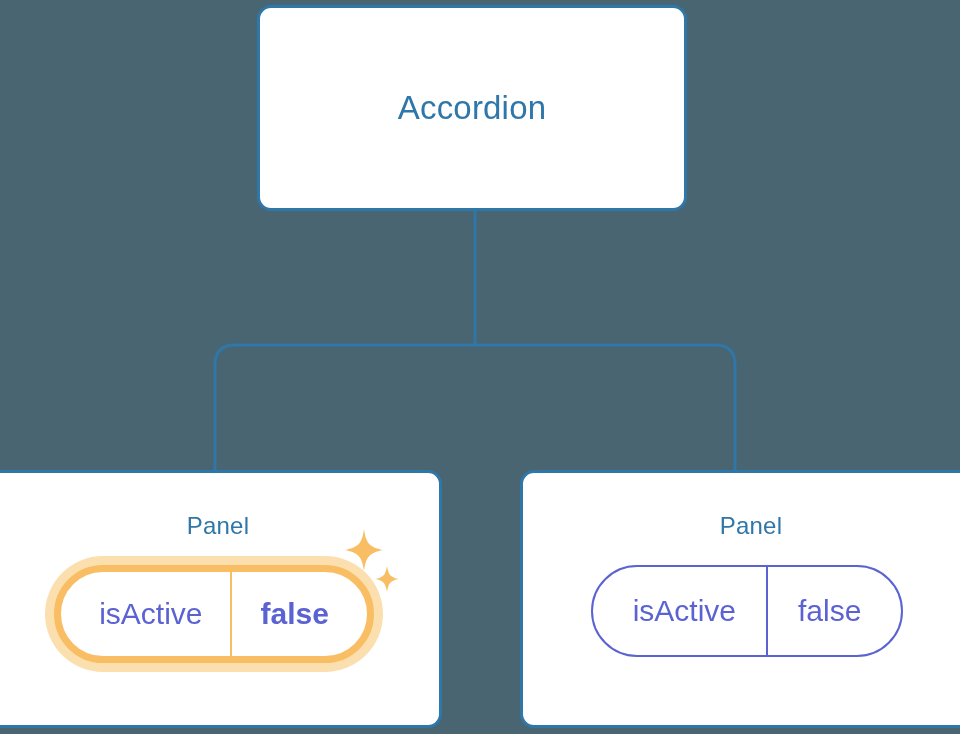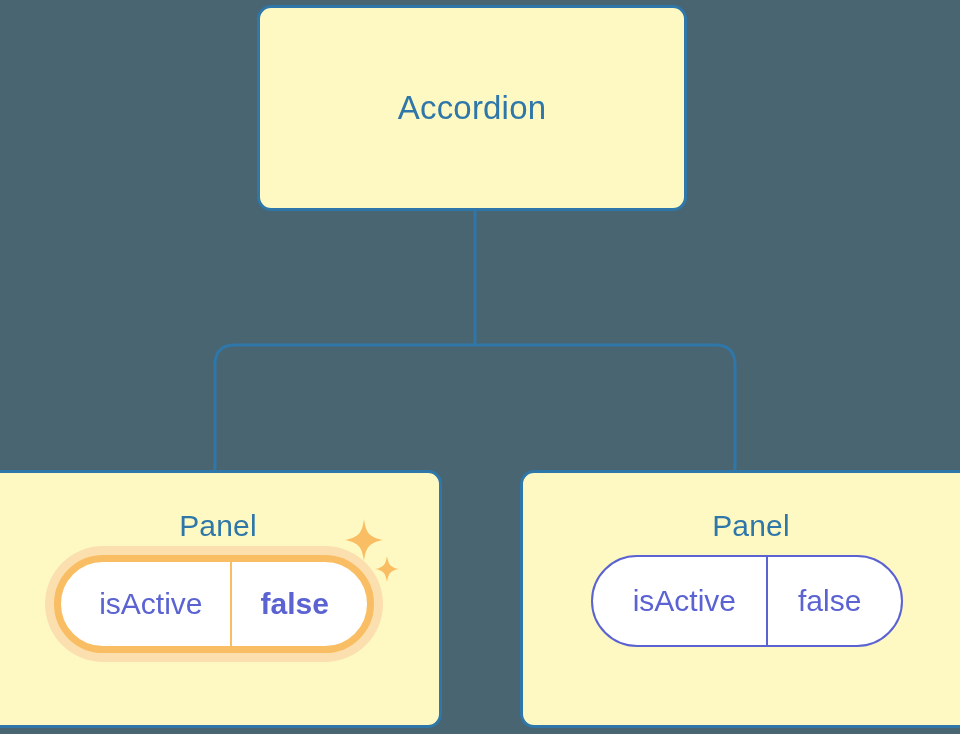--- a/index.html
+++ b/index.html
@@ -26,21 +26,21 @@
     left: 0;
     top: 0;
     width: 960px;
     height: 734px;
     pointer-events: none;
   }
 
   
   .node {
     position: absolute;
-    background: #fef9c3;
+    background: #ffffff;
     border: 3px solid #2E77A8;
     border-radius: 14px;
     box-sizing: border-box;
     overflow: visible;
   }
 
   .node-title {
     color: #2E77A8;
     font-size: 33px;
     font-weight: 400;
@@ -72,32 +72,32 @@
   }
   .node-panel-left {
     left: -14px;
     width: 456px;
   }
   .node-panel-right {
     left: 520px;
     width: 454px;
   }
   .node-panel .node-title {
-    font-size: 30px;
+    font-size: 24px;
     line-height: 34px;
     margin: 0 0 12px 8px;
   }
 
   
   .pill-wrap {
     position: relative;
     display: flex;
     align-items: center;
     justify-content: center;
-    margin-top: 0;
+    margin-top: 10px;
   }
 
   .pill {
     display: flex;
     align-items: stretch;
     border: 2px solid #5B63D3;
     border-radius: 999px;
     background: #FFFFFF;
     box-sizing: border-box;
     height: 92px;

